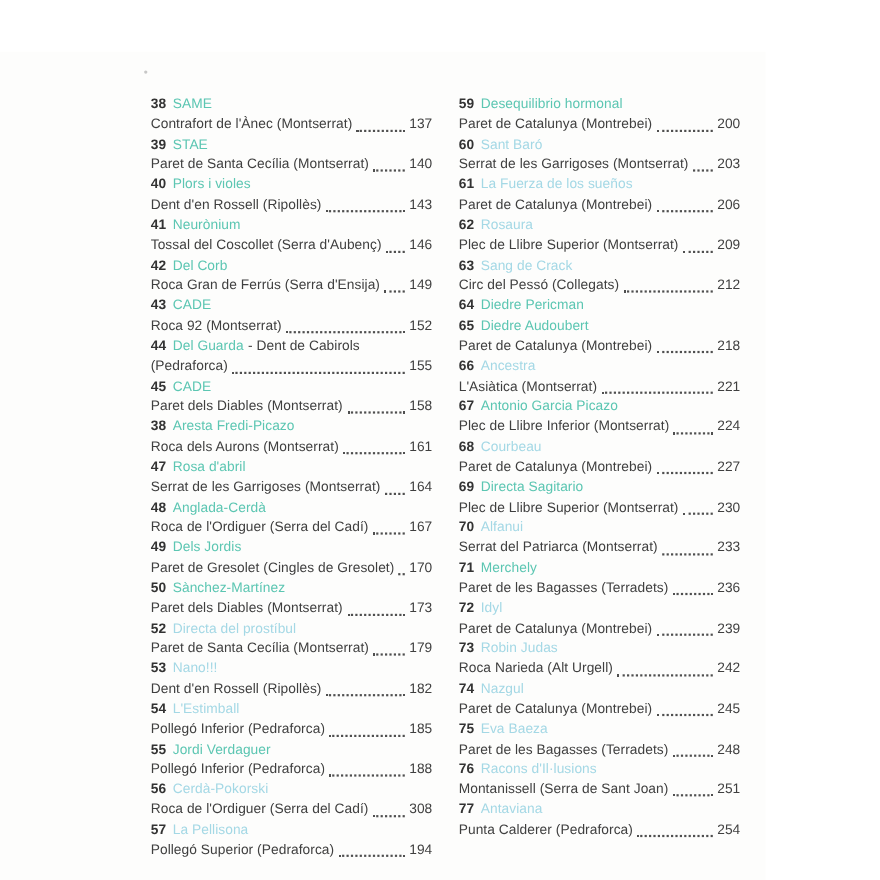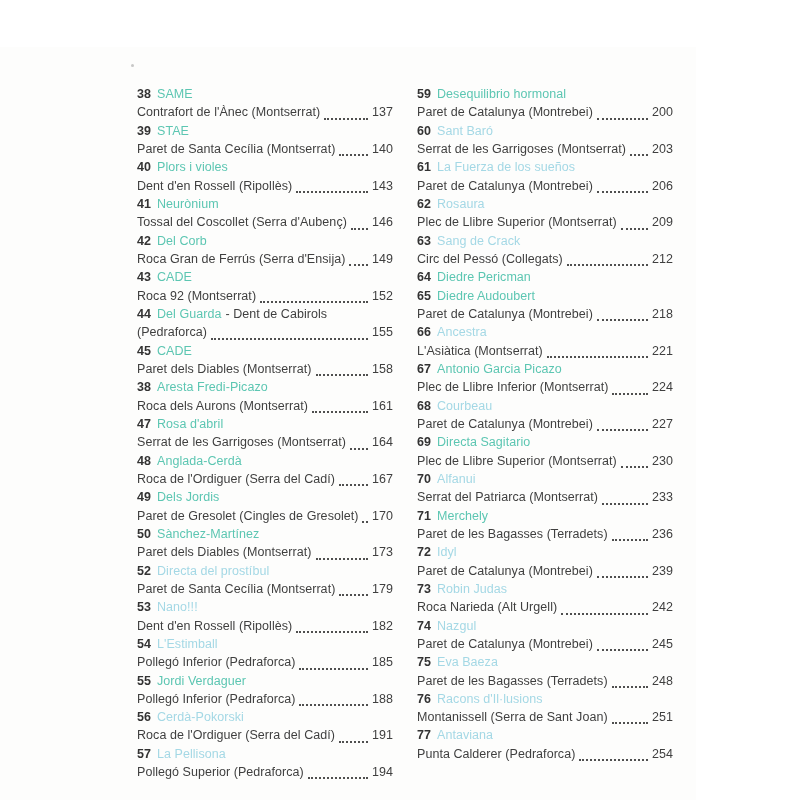--- a/index.html
+++ b/index.html
@@ -264,21 +264,21 @@
         </div>
       </div>
       <div class="entry">
         <div class="line title-line">
           <span class="num">56</span>
           <span class="title tone-light">Cerdà-Pokorski</span>
         </div>
         <div class="line loc-line">
           <span class="loc">Roca de l'Ordiguer (Serra del Cadí)</span>
           <span class="leader"></span>
-          <span class="pageno">191</span>
+          <span class="pageno">308</span>
         </div>
       </div>
       <div class="entry">
         <div class="line title-line">
           <span class="num">57</span>
           <span class="title tone-light">La Pellisona</span>
         </div>
         <div class="line loc-line">
           <span class="loc">Pollegó Superior (Pedraforca)</span>
           <span class="leader"></span>

